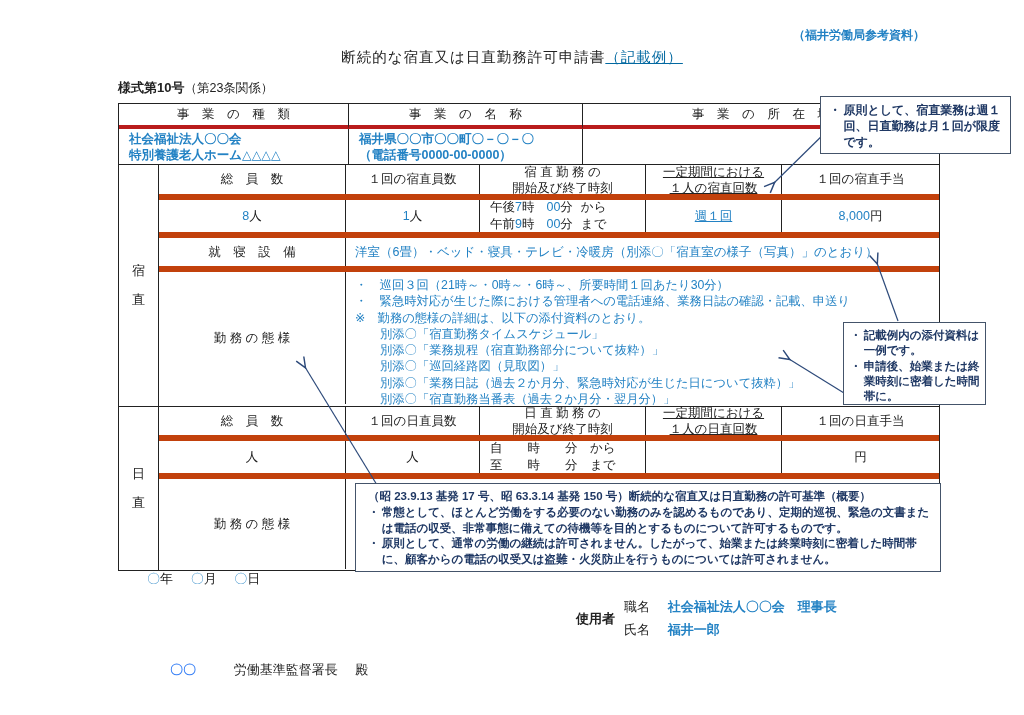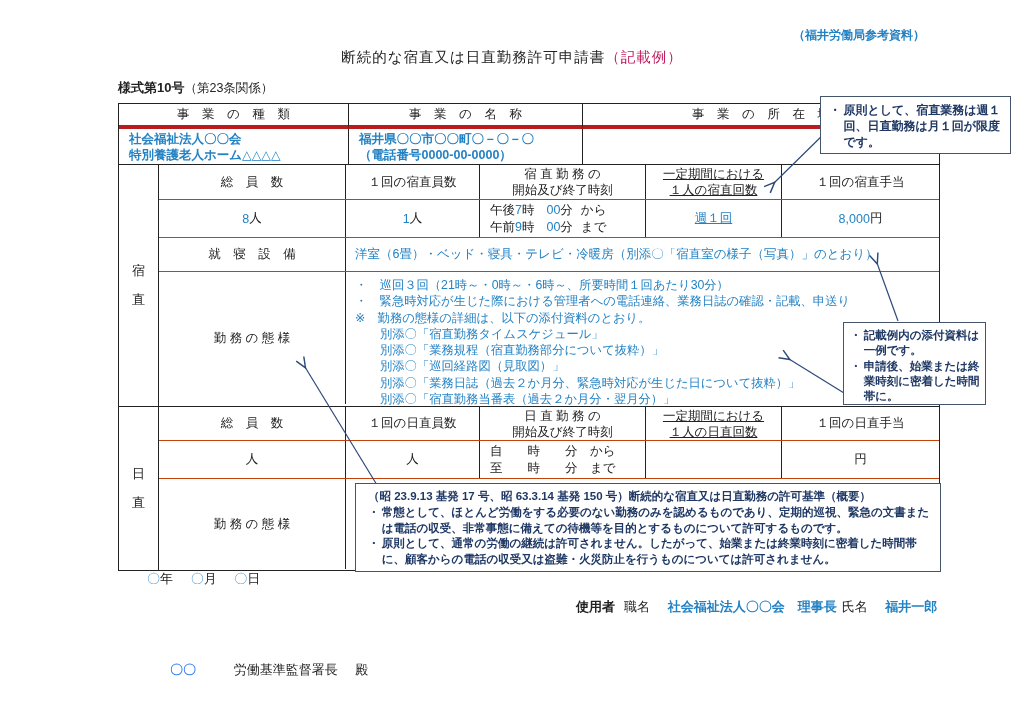--- a/index.html
+++ b/index.html
@@ -1,19 +1,19 @@
 <!DOCTYPE html>
 <html><head>
 <meta charset="utf-8">
 <style>
   * { margin:0; padding:0; box-sizing:border-box; }
   html,body { background:#fff; }
   body { font-family:"Liberation Sans","DejaVu Sans",sans-serif; color:#222; }
   .sheet { position:relative; width:1024px; height:715px; background:#fff; overflow:hidden; }
-  .blue { color:#be185d; }
+  .blue { color:#0369a1;text-decoration:underline; }
 
   .corner-note { position:absolute; top:27px; right:99px; font-size:12px; font-weight:bold; color:#2382c4; }
   .title { position:absolute; top:48px; left:0; width:100%; text-align:center; font-size:14.5px; letter-spacing:1px; color:#222; }
   .form-label { position:absolute; left:118px; top:79px; font-size:12.5px; }
   .form-label .fn { font-weight:bold; font-size:13px; }
 
   
   .t1 { position:absolute; left:118px; top:103px; width:822px; height:62px;
         border:1px solid #222; display:grid; grid-template-columns:230px 234px 1fr; grid-template-rows:25px 1fr; }
   .t1 > div { border-right:1px solid #222; border-bottom:4px solid #b91c1c; display:flex; align-items:center; justify-content:center; font-size:12.5px; }
@@ -21,21 +21,21 @@
   .t1 > div:nth-child(n+4) { border-bottom:none; }
   .t1 .val { color:#2382c4; font-weight:bold; }
   .t1 .vcol { flex-direction:column; align-items:flex-start; justify-content:center; padding-left:10px; line-height:16px; }
 
   
   .t2 { position:absolute; left:118px; top:164px; width:822px; height:407px; border:1px solid #222; }
   .sec { display:flex; }
   .sec2 { border-top:1px solid #222; }
   .seclab { width:40px; border-right:1px solid #222; display:flex; flex-direction:column; align-items:center; justify-content:center; gap:11px; font-size:13px; }
   .secbody { flex:1; display:flex; flex-direction:column; }
-  .row { display:flex; border-bottom:1px solid #c2410c; }
+  .row { display:flex; border-bottom:6px solid #c2410c; }
   .row.last { border-bottom:none; }
   .c { border-right:1px solid #222; display:flex; align-items:center; justify-content:center; font-size:12.5px; text-align:center; }
   .cA { width:187px; } .cB { width:134px; } .cC { width:166px; } .cD { width:136px;text-decoration:underline; } .cE { flex:1; border-right:none; }
   .rest { flex:1; border-right:none; justify-content:flex-start; text-align:left; padding-left:9px; }
   .two { flex-direction:column; line-height:16px; }
   .timecell { flex-direction:column; align-items:flex-start; padding-left:10px; line-height:17px; font-size:12.5px; }
   .gap1 { display:inline-block; width:12px; } .gap2 { display:inline-block; width:8px; }
   .vblue { color:#2382c4; }
   .lines { flex-direction:column; align-items:flex-start; justify-content:flex-start; padding-top:5px; line-height:16.3px; font-size:12.3px; color:#2382c4; }
   .lines .ind { padding-left:25px; }
@@ -49,21 +49,21 @@
   .co3 { left:355px; top:483px; width:586px; height:89px; padding:5px 10px 4px 12px; font-size:11.5px; line-height:15.8px; }
 
   .arrows { position:absolute; left:0; top:0; z-index:5; pointer-events:none; }
 
   
   .date-line { position:absolute; left:147px; top:570px; font-size:13px; }
   .date-line .mk { color:#2382c4; }
   .date-line .grp { margin-right:14px; }
   .employer { position:absolute; left:576px; top:598px; display:flex; align-items:center; font-size:13px; }
   .emp-label { margin-right:9px;font-weight:bold; }
-  .emp-rows { display:flex; flex-direction:row; gap:5px; }
+  .emp-rows { display:flex; flex-direction:column; gap:5px; }
   .emp-row .k { margin-right:14px; }
   .emp-row .v { color:#2382c4; font-weight:bold; }
   .office-line { position:absolute; left:170px; top:661px; font-size:13px; }
   .office-line .mk { color:#3b82f6; font-weight:bold; margin-right:34px; }
   .office-line .hon { margin-left:14px; }
 </style>
 </head>
 <body>
 
 <div class="sheet">

